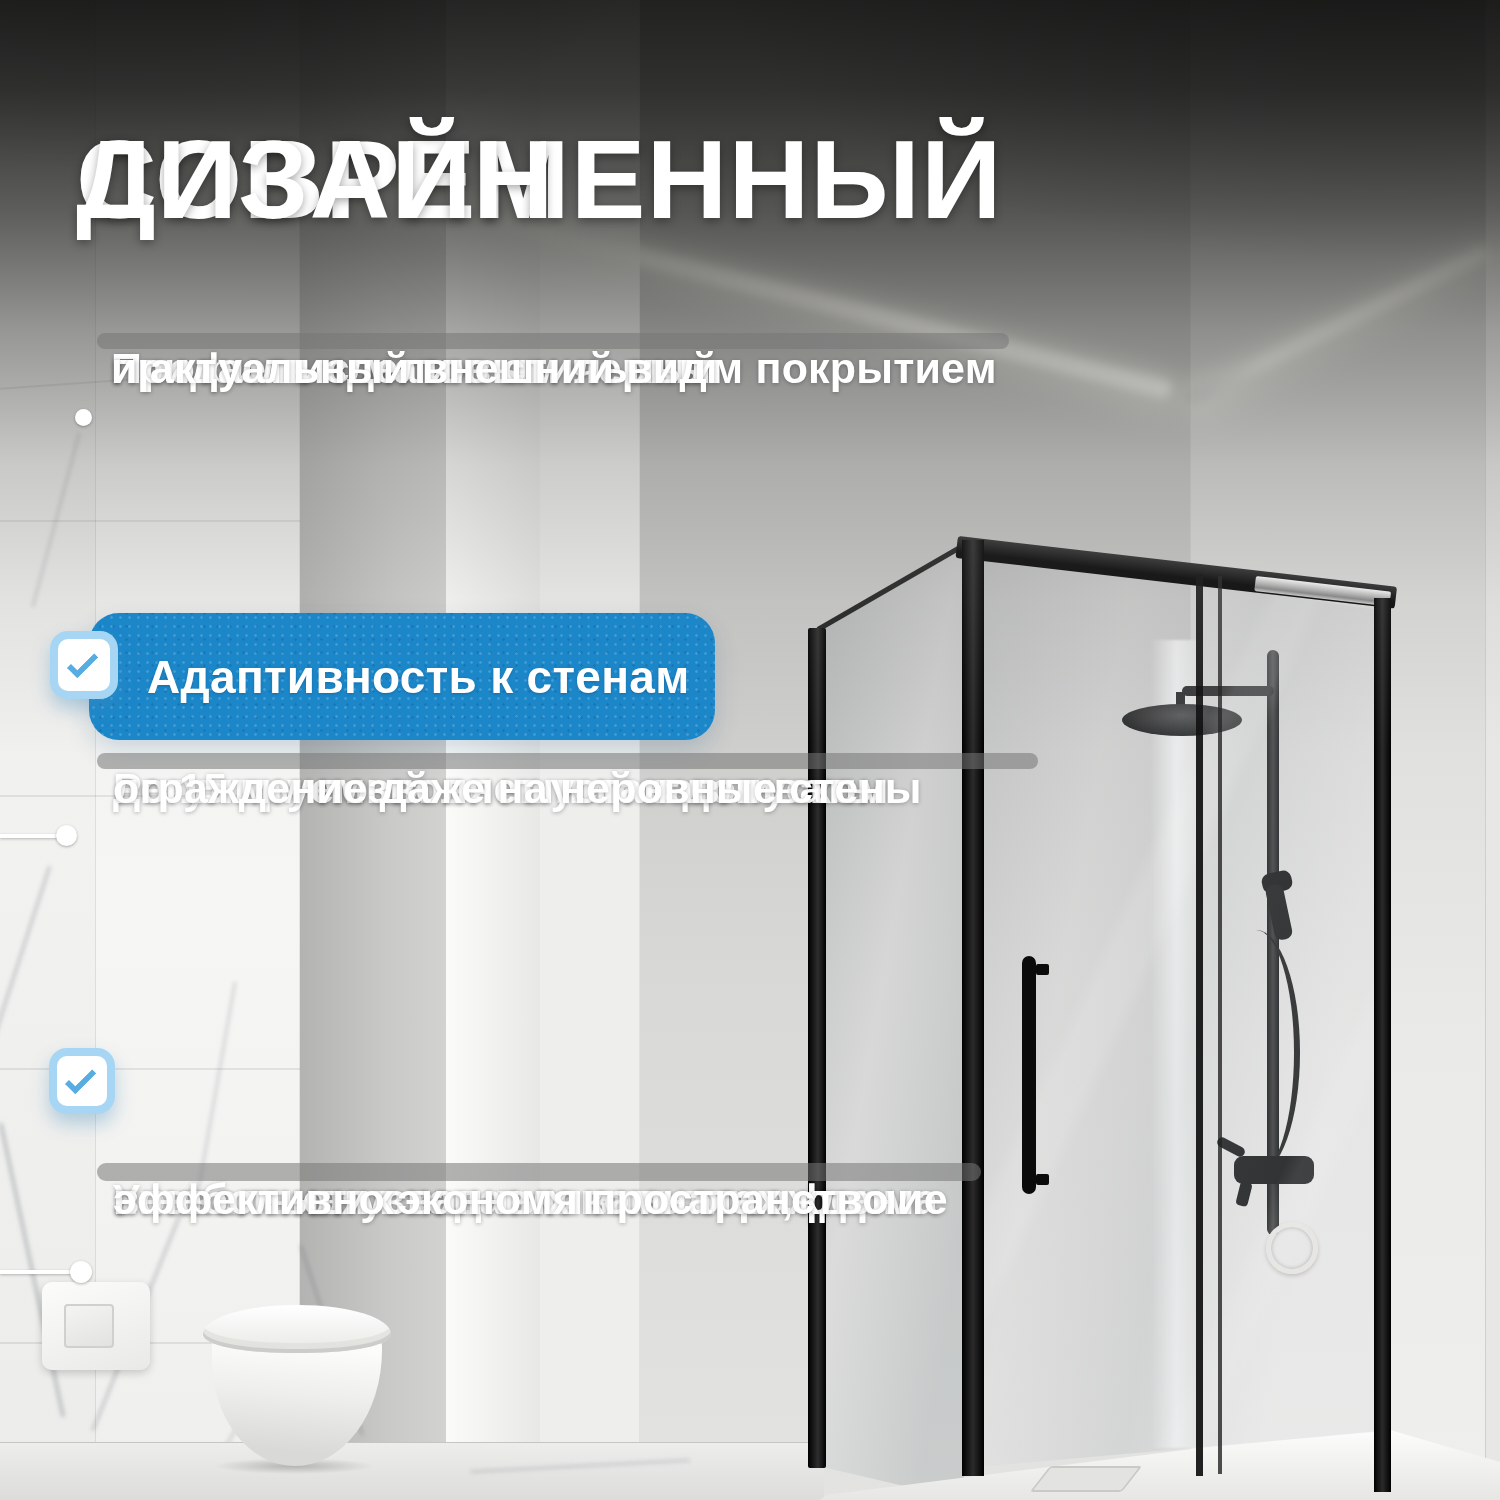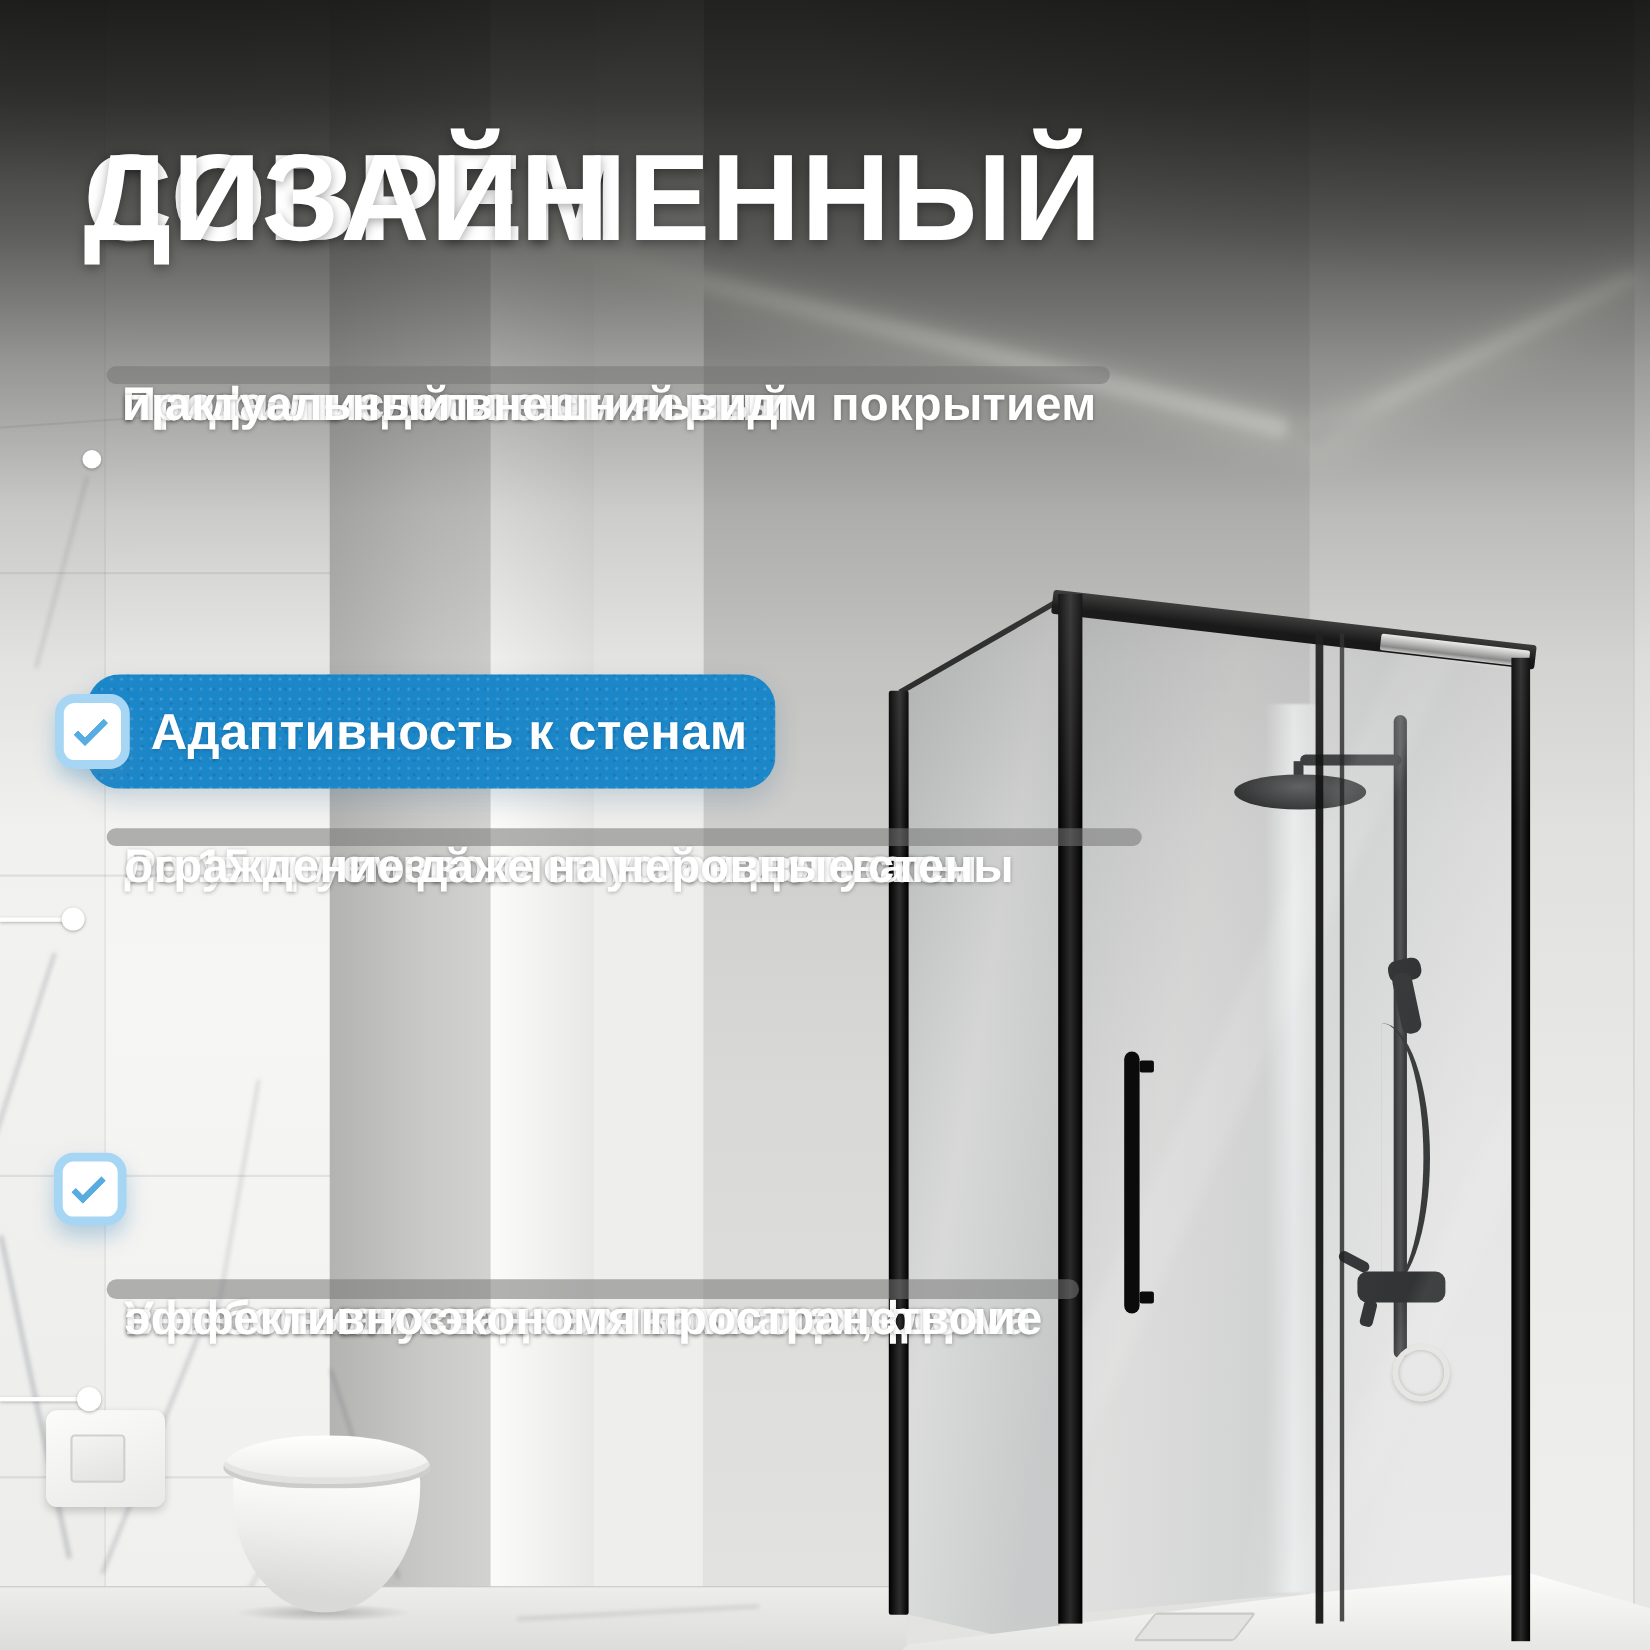--- a/index.html
+++ b/index.html
@@ -128,21 +128,21 @@
       box-shadow:0 1px 3px rgba(0,0,0,.3);}
 
   .banner{display:flex;align-items:center;border-radius:30px;color:#fff;font-weight:700;
       font-size:46px;padding-left:58px;letter-spacing:.3px;text-shadow:0 1px 3px rgba(0,30,60,.25);
       background-image:radial-gradient(rgba(255,255,255,.17) 1.1px,rgba(255,255,255,0) 1.6px),
                        radial-gradient(rgba(8,60,110,.20) 1px,rgba(8,60,110,0) 1.5px);
       background-size:9px 9px,13px 13px;background-position:0 0,5px 7px;
       background-color:var(--banner-blue,#1b87c9);
       box-shadow:0 10px 24px rgba(20,80,130,.18);}
   .banner span{position:static;white-space:nowrap;}
-  .b1{left:79px;top:613px;width:626px;height:104px;}
+  .b1{left:89px;top:613px;width:626px;height:127px;}
   .b2{left:87px;top:1030px;width:626px;height:100px;}
 
   .checkbox{background:#fff;border:8px solid var(--checkbox-border,#a6d6f4);border-radius:18px;
       box-shadow:0 10px 18px rgba(70,140,190,.35);display:flex;align-items:center;justify-content:center;}
   .cb1{left:50px;top:631px;width:68px;height:68px;}
   .cb2{left:49px;top:1048px;width:66px;height:66px;}
   .check{position:static;width:30px;height:15px;border-left:6px solid var(--checkmark-blue,#57ade2);
       border-bottom:6px solid var(--checkmark-blue,#57ade2);border-radius:1px;
       transform:rotate(-45deg) translate(1px,-3px);}
 

